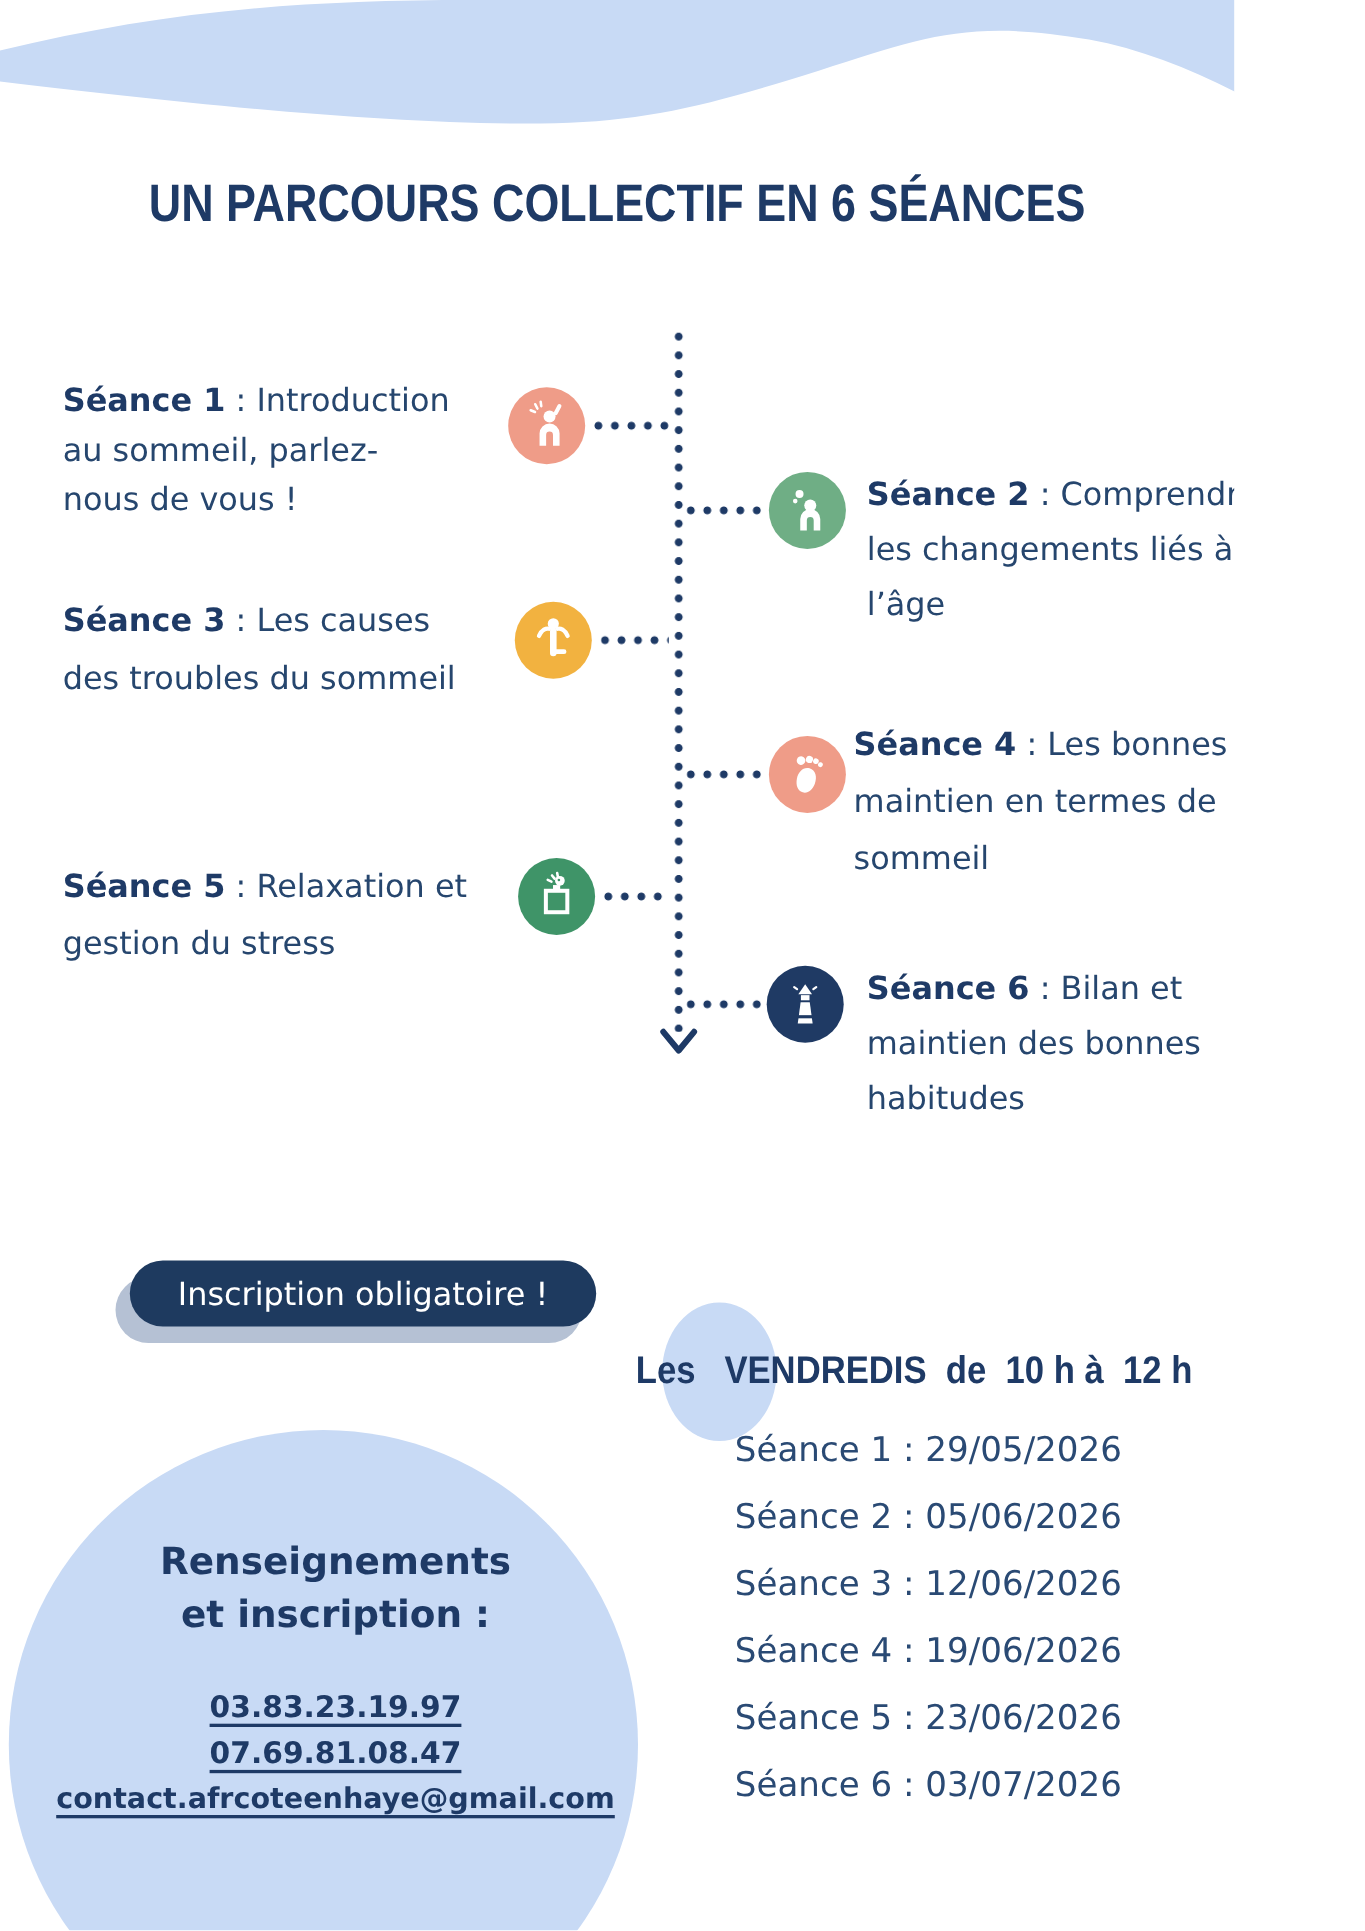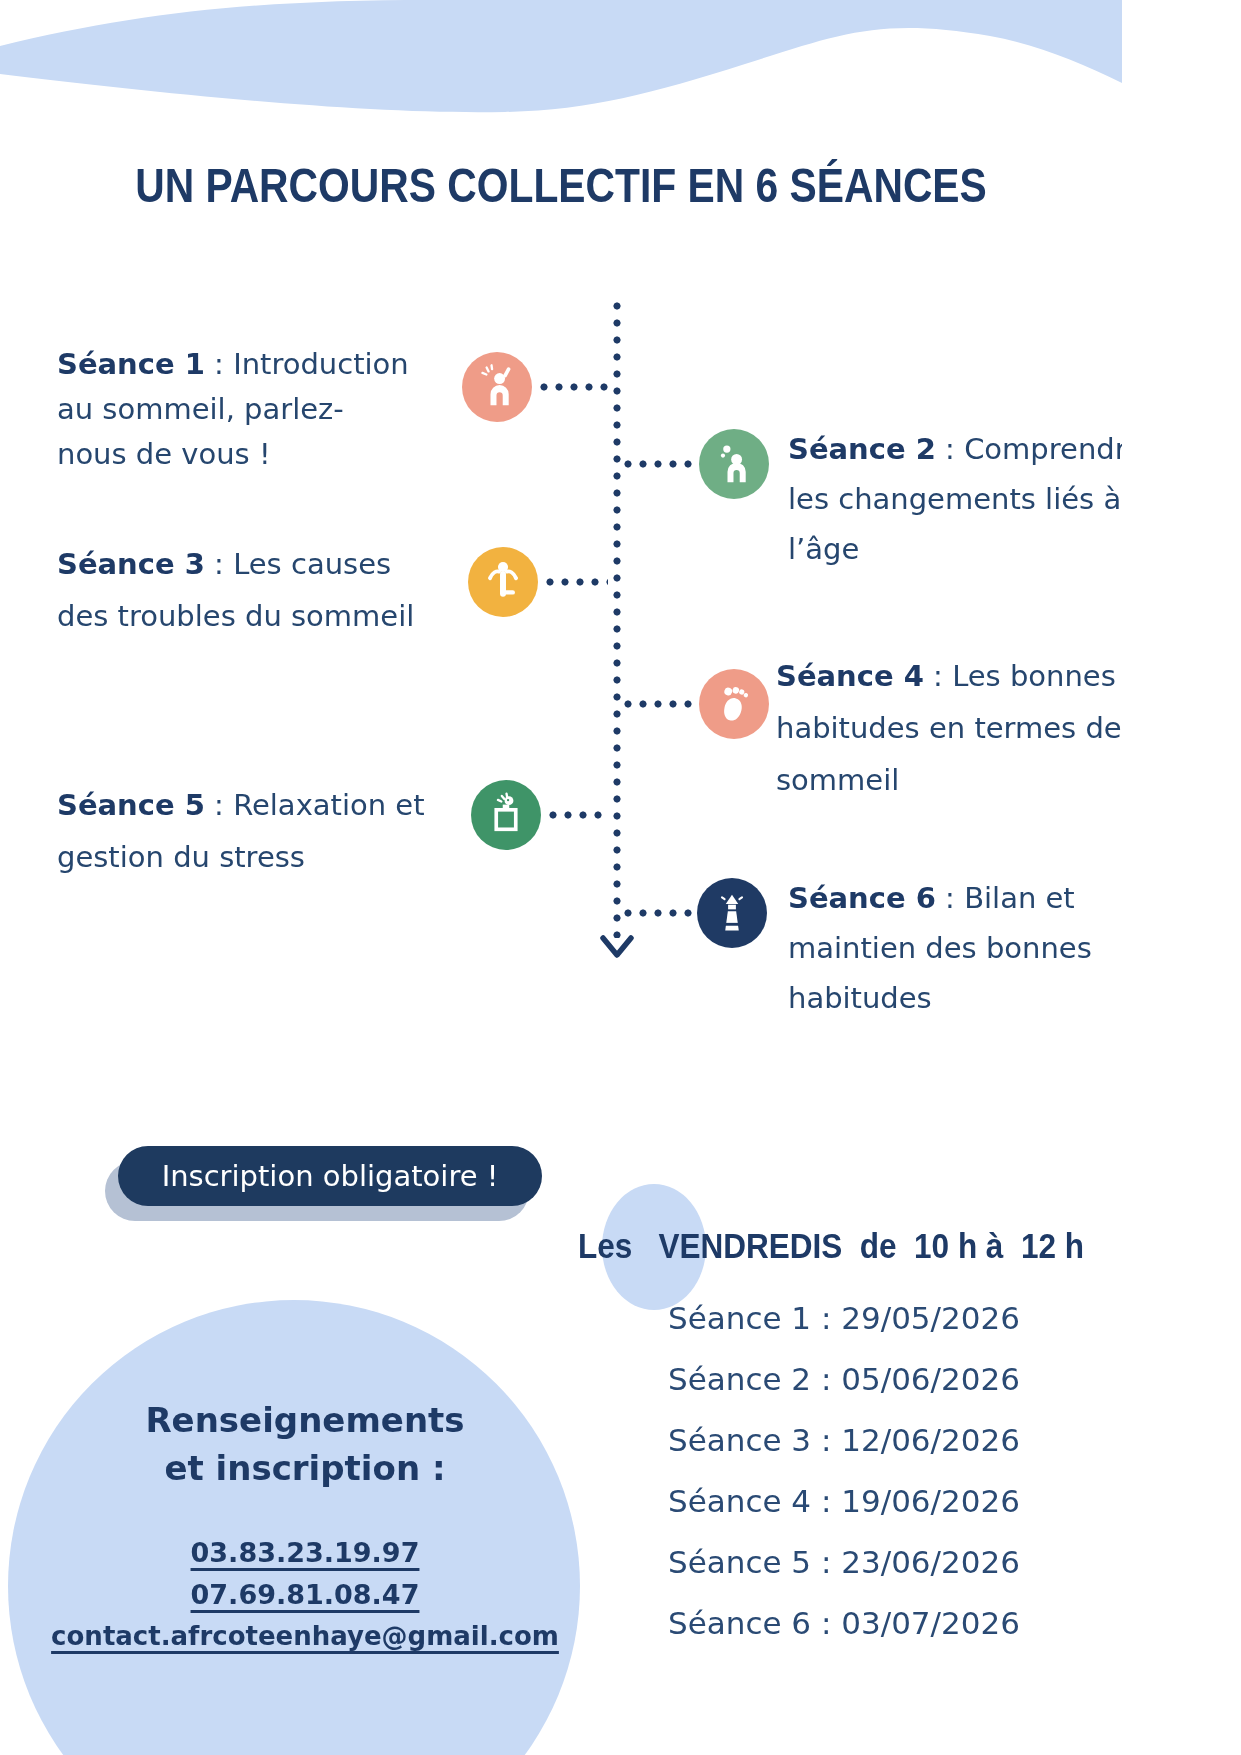--- a/index.html
+++ b/index.html
@@ -129,21 +129,21 @@
         <path d="M30 17 C28 12.5 25 11.5 23 12" stroke-width="3"></path>
         <path d="M20 14 V29" stroke-width="4.6"></path>
         <path d="M21.5 28 h6" stroke-width="3.4"></path>
       </g>
     </svg>
   </div>
   <div class="dots-h s3b"></div>
 
   <div class="sess s4t">
     <span class="lbl">Séance 4</span><span> : </span><span>Les bonnes</span>
-    <span class="blk">habitudes en termes de</span>
+    <span class="blk">maintien en termes de</span>
     <span class="blk">sommeil</span>
   </div>
   <div class="icon-circle s4i" style="background-color: rgb(239, 156, 136);">
     <svg viewBox="0 0 40 40">
       <g transform="rotate(16 20 21)" fill="#fff">
         <path d="M20 15.5 c4.5 0 7 4.5 6.5 9.5 c-.4 4.5 -2.8 8 -6.5 8 c-3.7 0 -6.1 -3.5 -6.5 -8 c-.5 -5 2 -9.5 6.5 -9.5 z"></path>
         <circle cx="12.8" cy="12" r="3"></circle>
         <circle cx="18.2" cy="9.6" r="2.5"></circle>
         <circle cx="22.9" cy="9.5" r="2"></circle>
         <circle cx="26.6" cy="11" r="1.7"></circle>

